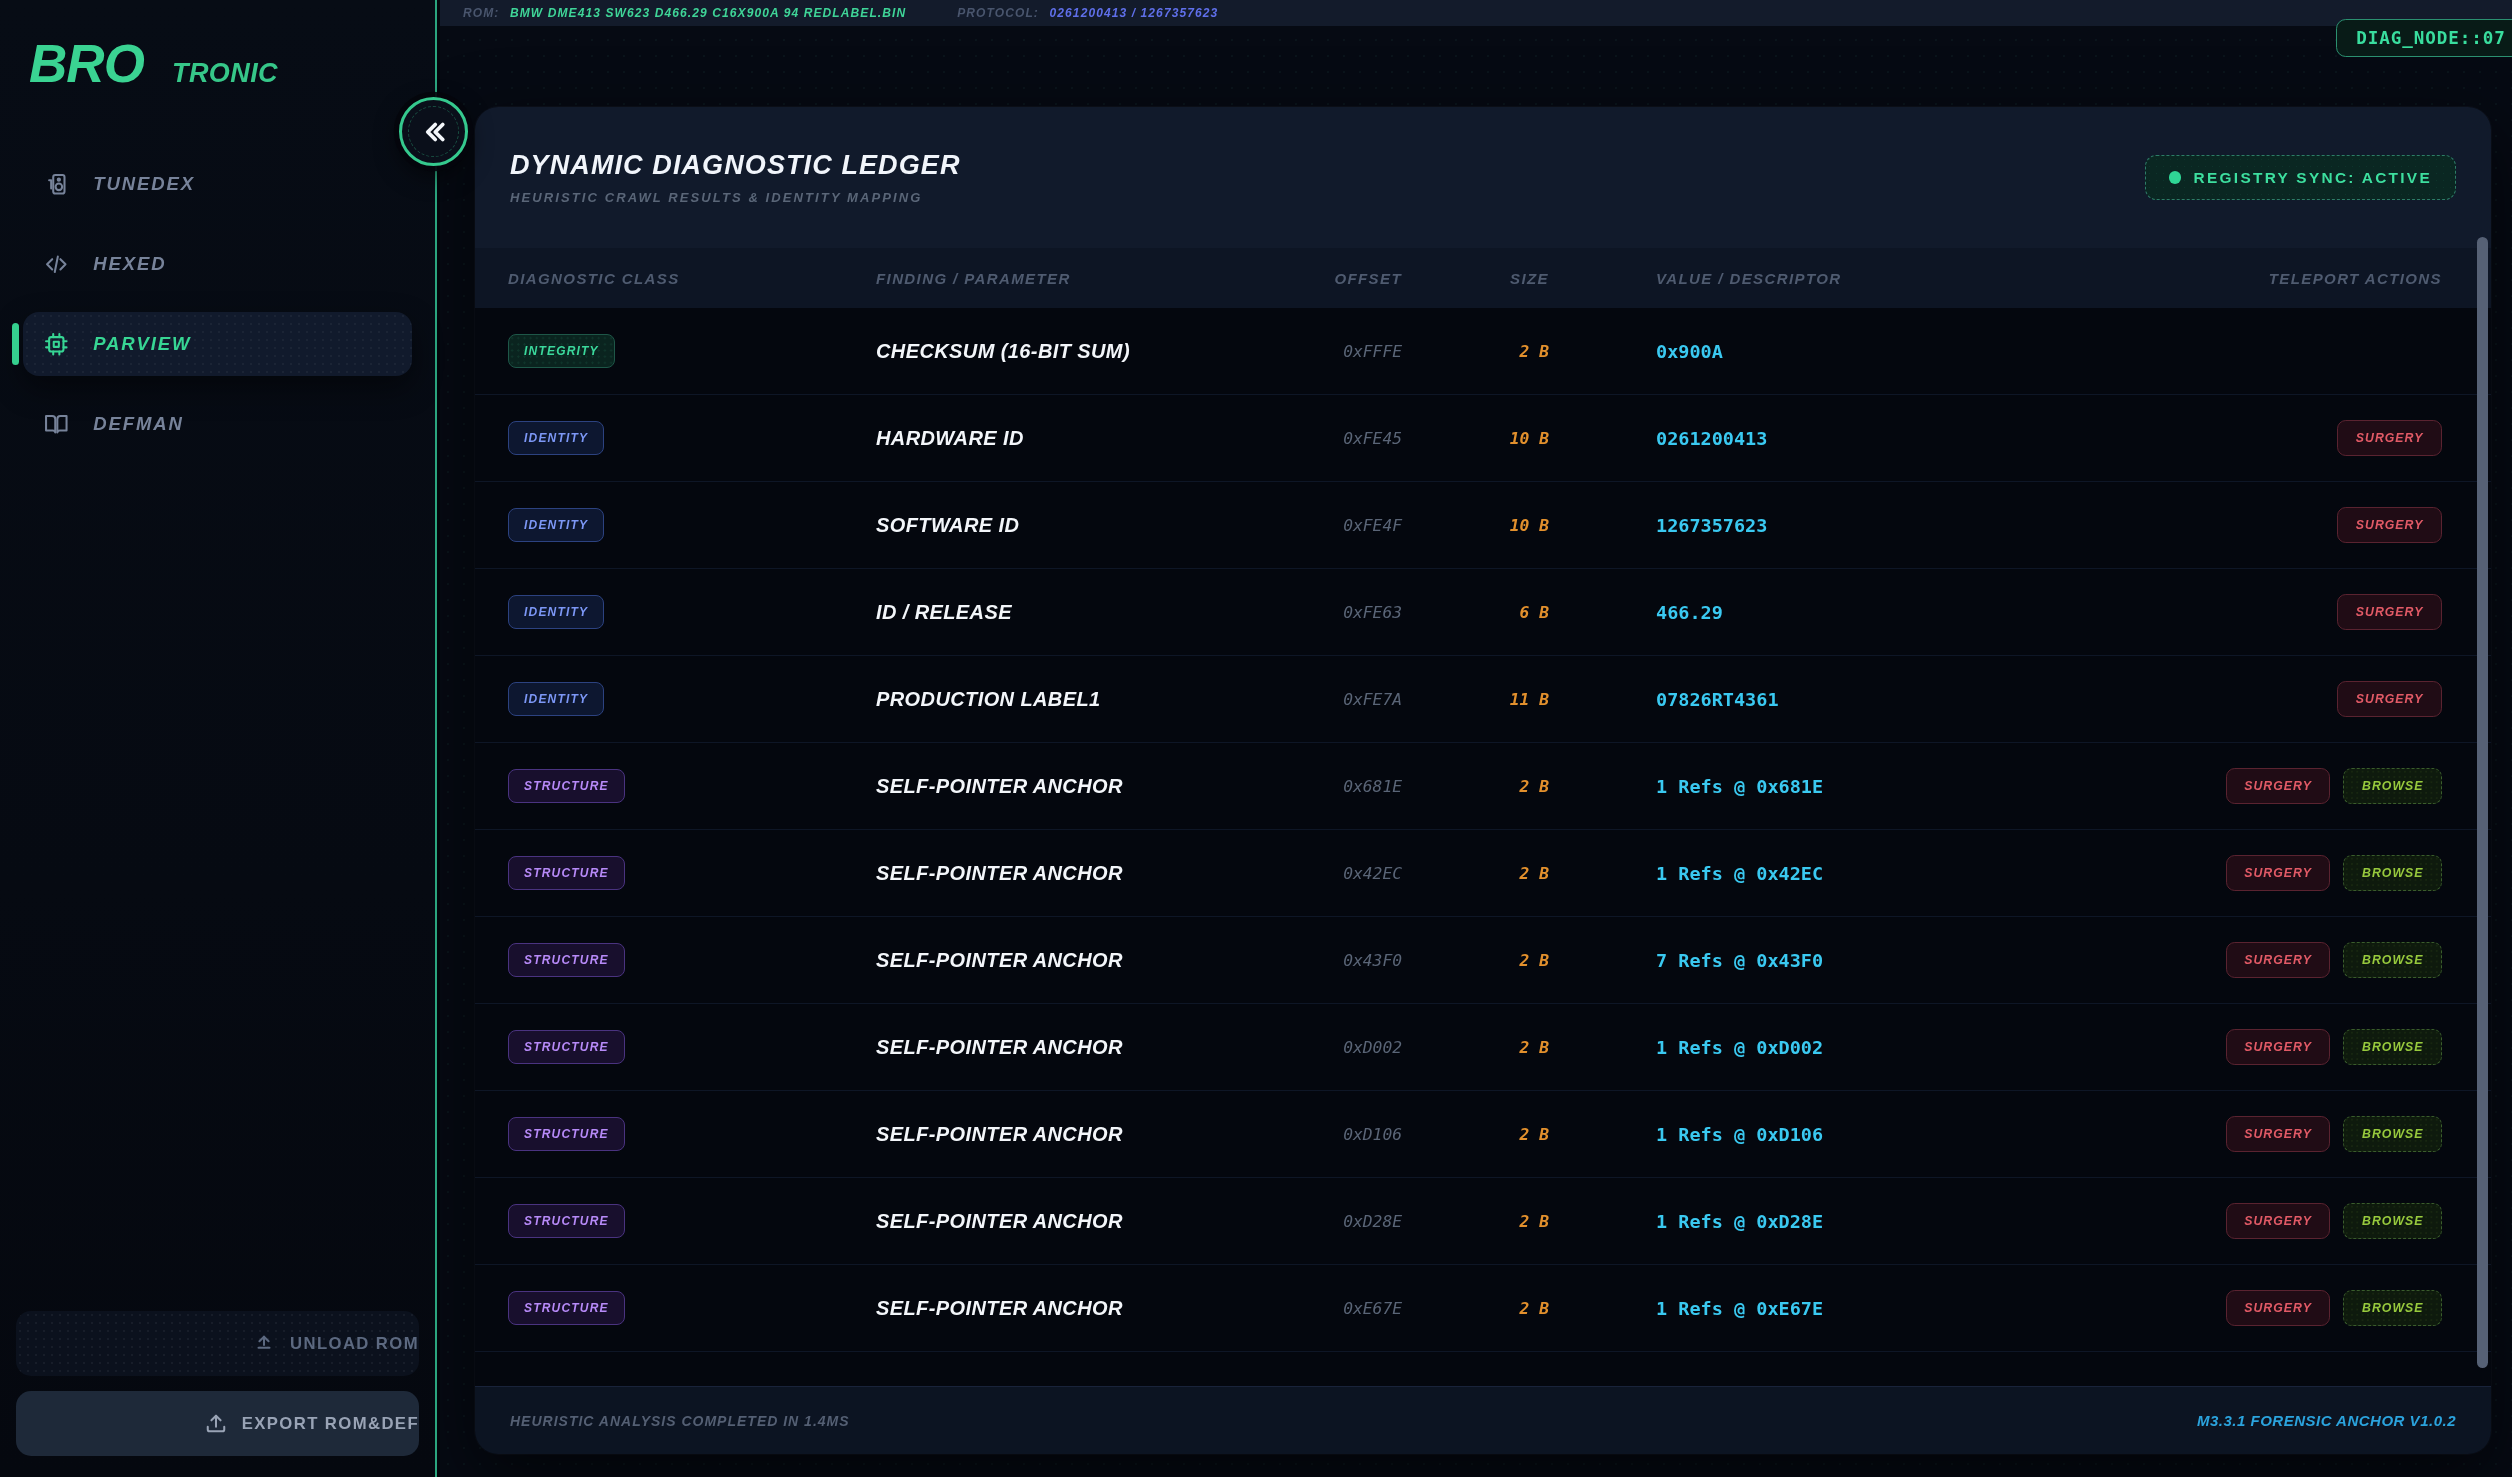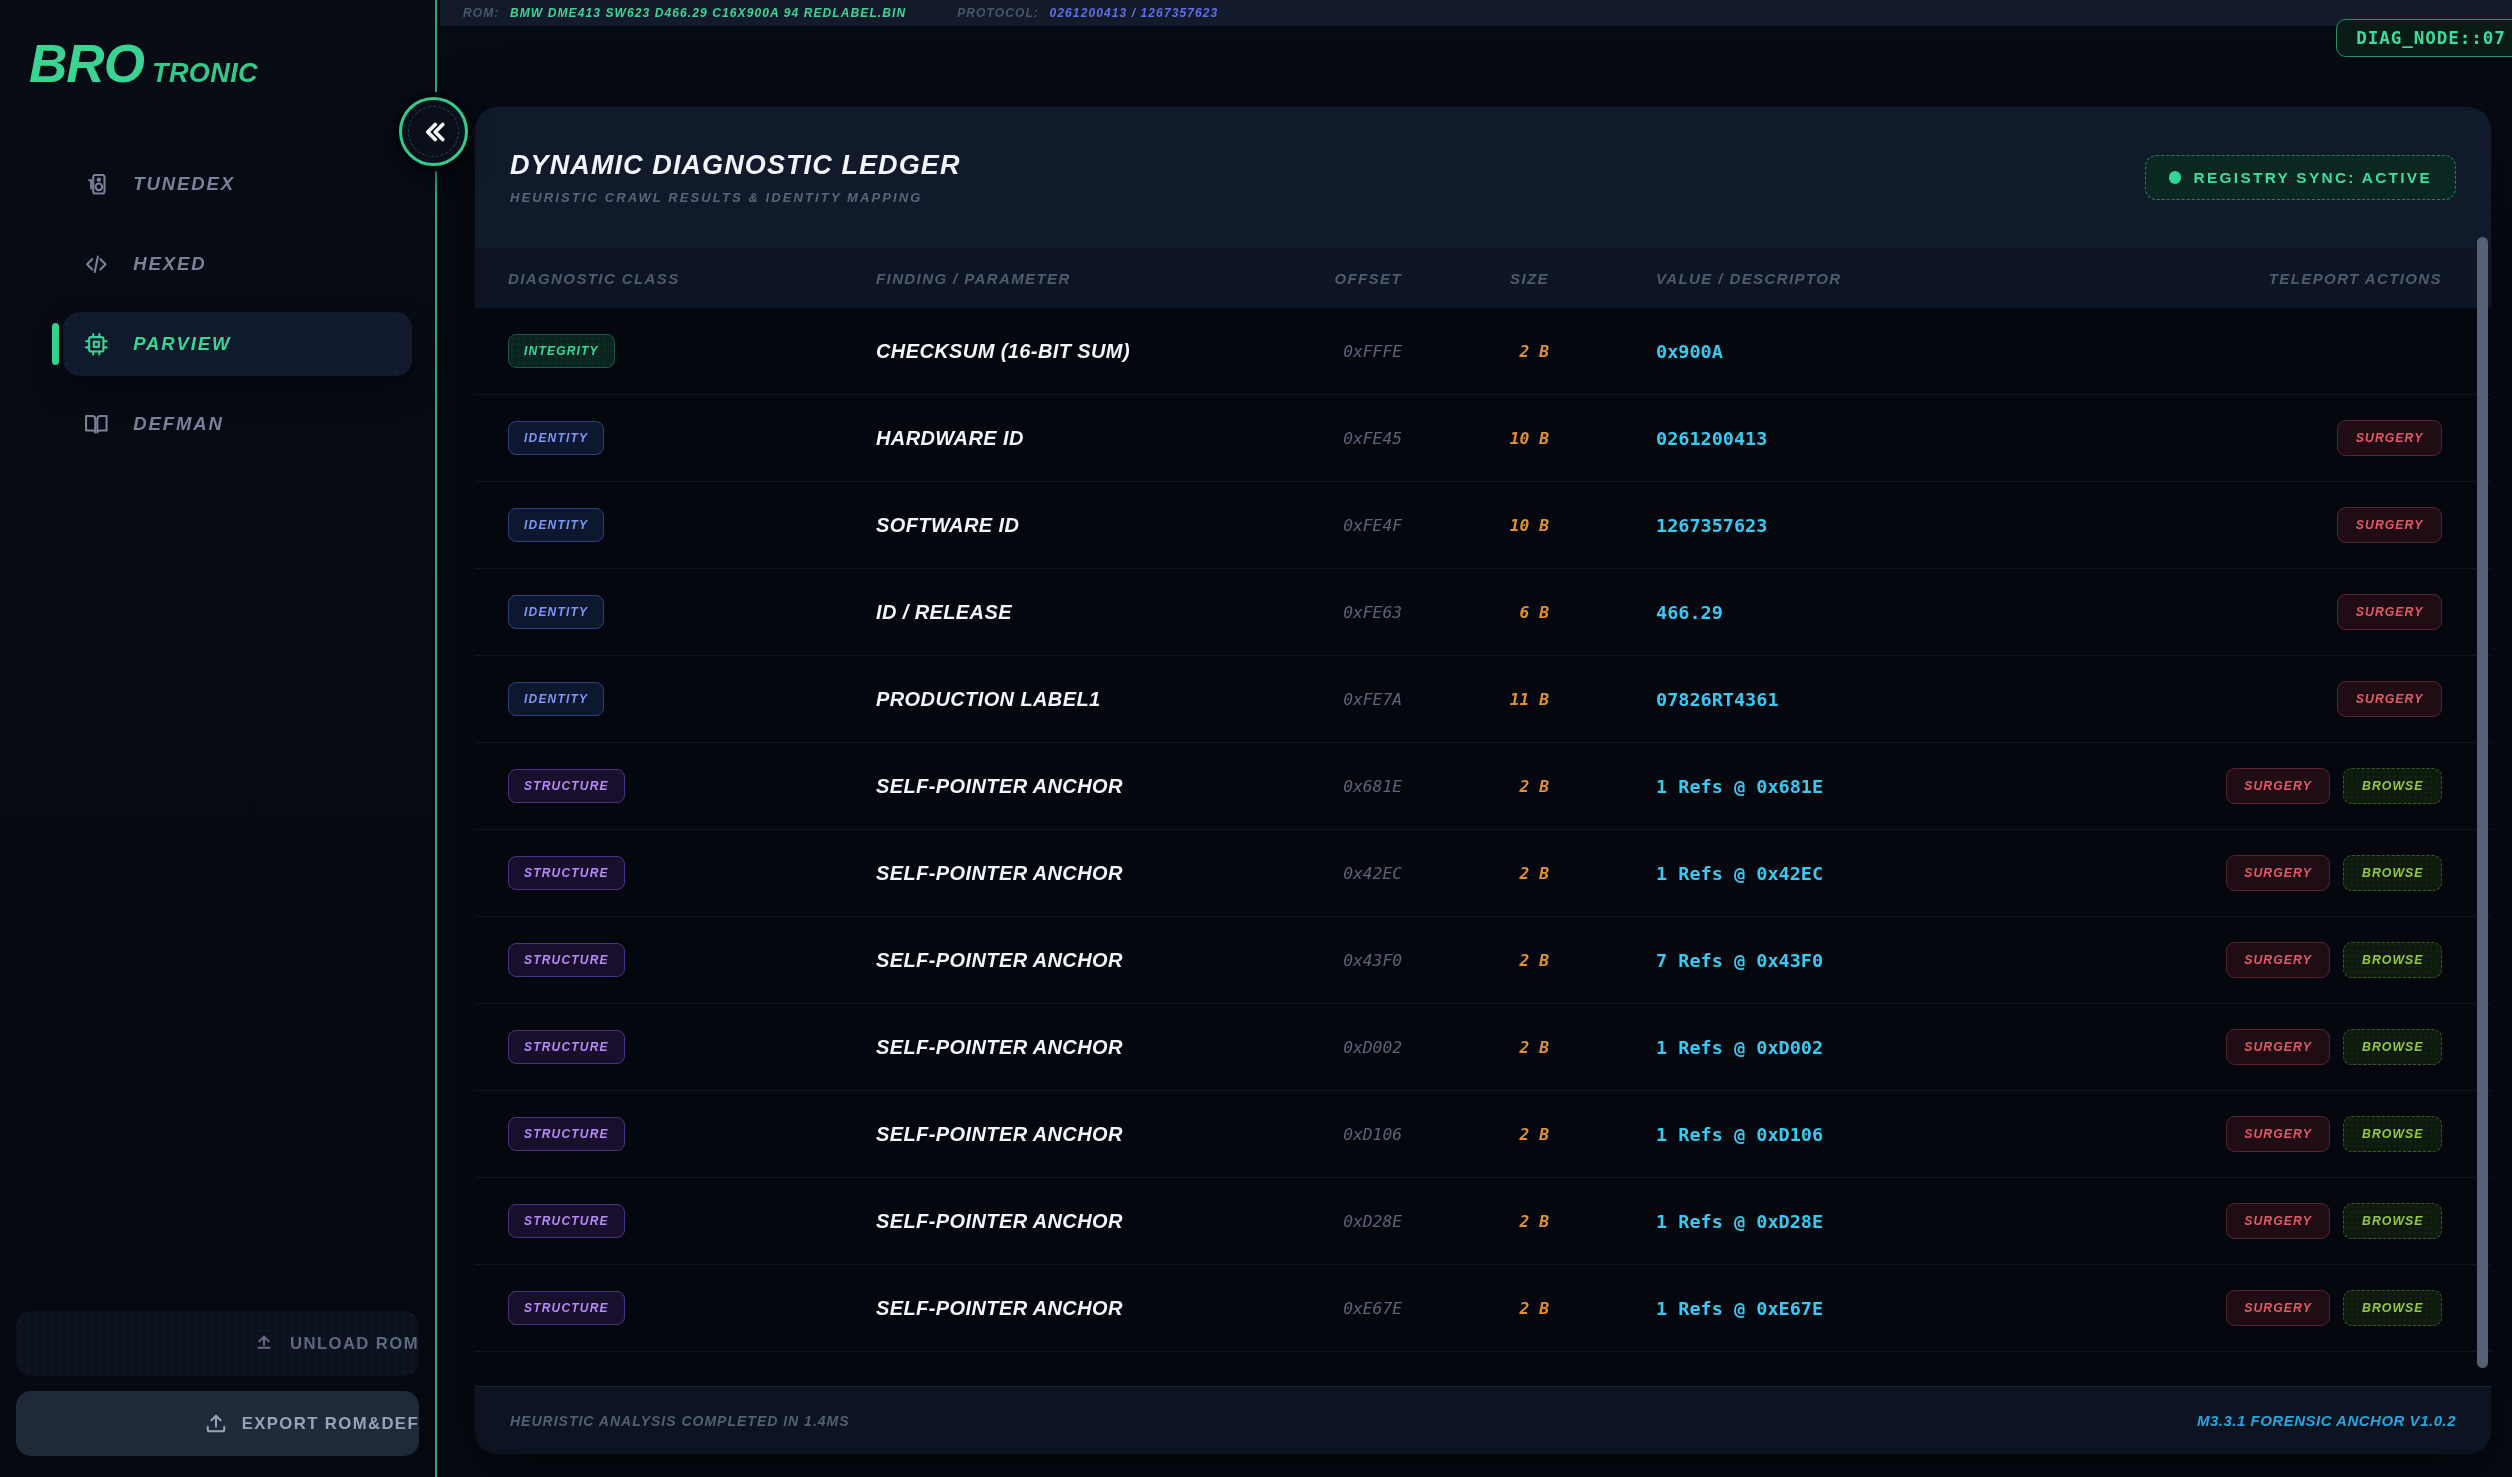--- a/index.html
+++ b/index.html
@@ -11,25 +11,25 @@
     color:#aab4c6;
   }
 
   
   .sidebar{
     position:absolute; left:0; top:0; bottom:0; width:437px;
     background:linear-gradient(180deg,#070c15 0%,#060a12 60%,#05080f 100%);
     border-right:2.6px solid #2ba57e;
     display:flex; flex-direction:column; z-index:2;
   }
-  .logo{ margin:33px 0 0 29px; display:flex; align-items:baseline; white-space:nowrap; }
+  .logo{ margin:33px 0 0 29px; display:flex; align-items:baseline; white-space:nowrap;gap:20px; }
   .logo-primary{ font-size:53px; font-weight:900; font-style:italic; color:#3ad392; letter-spacing:-0.9px; }
   .logo-secondary{ font-size:27px; font-weight:900; font-style:italic; color:#36c789; margin-left:8px; letter-spacing:0.4px; }
 
-  .nav{ margin-top:58px; padding:0 23px; display:flex; flex-direction:column; gap:16px;margin-left:40px; }
+  .nav{ margin-top:58px; padding:0 23px; display:flex; flex-direction:column; gap:16px; }
   .nav-item{
     height:64px; display:flex; align-items:center; gap:24.6px; padding-left:21px;
     color:#77839a; font-size:18.5px; font-weight:800; font-style:italic; letter-spacing:1.9px;
     border-radius:16px; position:relative; cursor:pointer;
   }
   .nav-item svg{ width:24.6px; height:24.6px; stroke:#77839a; fill:none; stroke-width:2; stroke-linecap:round; stroke-linejoin:round; flex:0 0 auto; }
   .nav-item.active{
     background-color:#111a2c;
     background-image:radial-gradient(rgba(255,255,255,0.045) 0.9px, transparent 1.1px);
     background-size:8px 8px;

